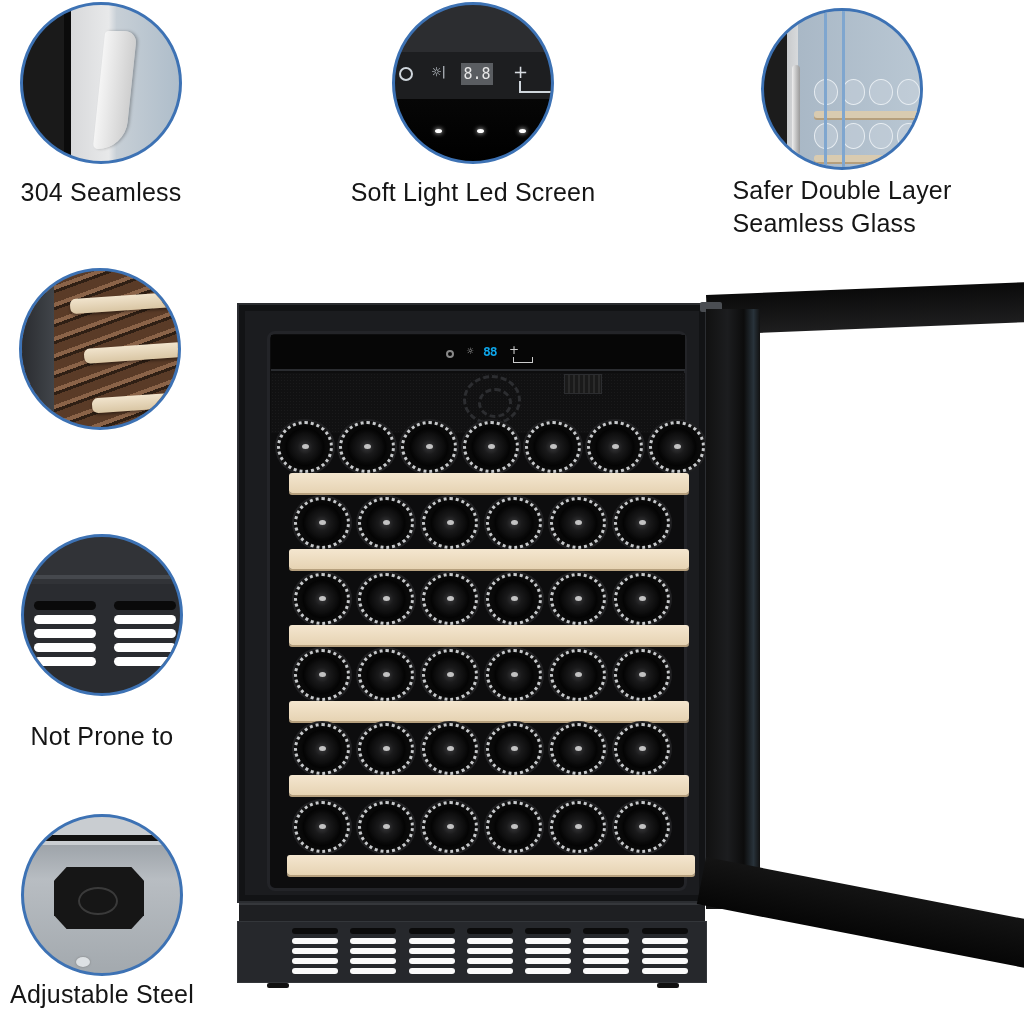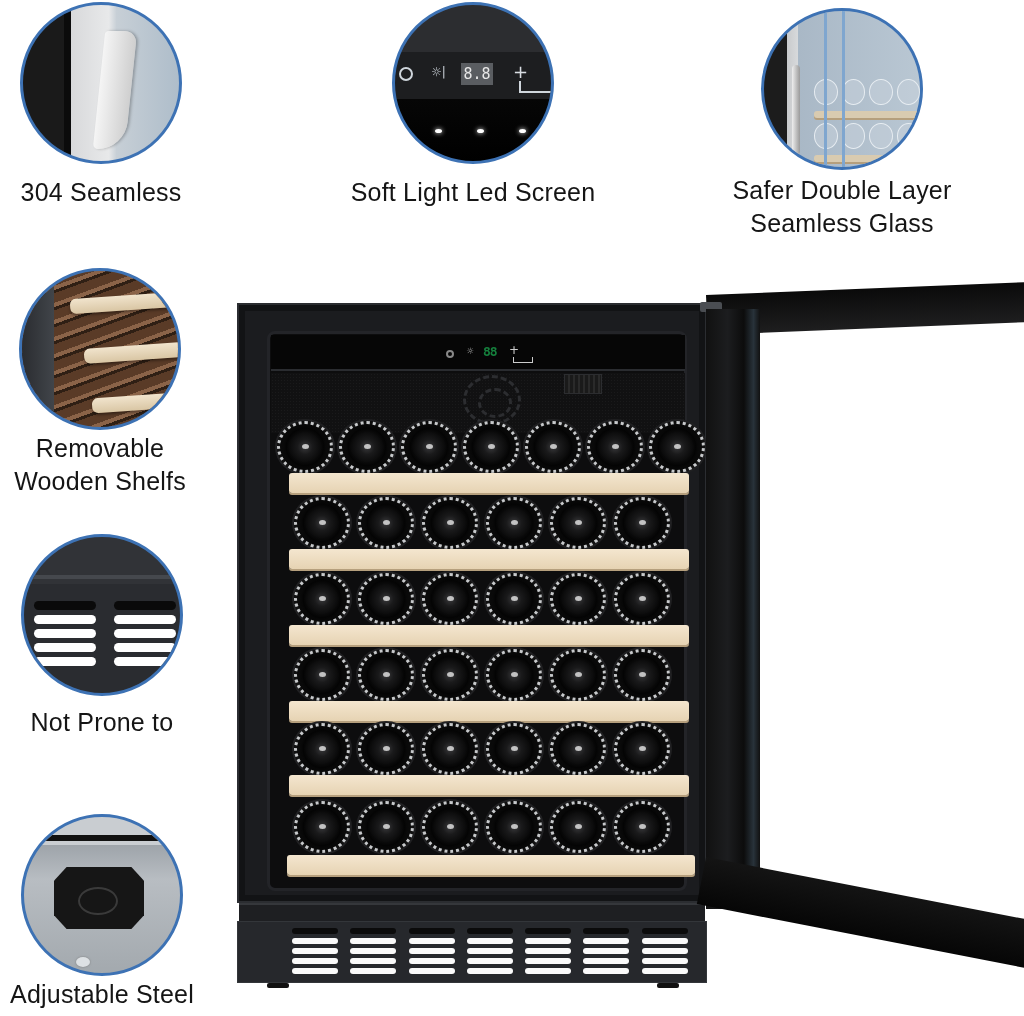--- a/index.html
+++ b/index.html
@@ -6,21 +6,21 @@
   html, body { width: 1024px; height: 1016px; background: #ffffff; overflow: hidden; }
   body { position: relative; font-family: "Liberation Sans", "DejaVu Sans", sans-serif; color: #1a1a1a; }
 
   
   .feature { position: absolute; display: flex; flex-direction: column; align-items: center; }
   .badge {
     width: 162px; height: 162px; border-radius: 50%;
     border: 3px solid #3d72b4; overflow: hidden; position: relative;
     background: #222;
   }
-  .caption { text-align: center; font-size: 25px; line-height: 33px; letter-spacing: 0.2px; color: #151515; white-space: nowrap; }
+  .caption { text-align: left; font-size: 25px; line-height: 33px; letter-spacing: 0.2px; color: #151515; white-space: nowrap; }
 
   
   .b-steel { background: linear-gradient(90deg,#1a1a1a 0,#1a1a1a 26%,#0b0b0b 26%,#0b0b0b 31%,#d8d9db 31%,#e8e9ea 55%,#c7cfd6 60%,#aebdca 100%); }
   .b-steel .handle { position:absolute; left:76px; top:26px; width:32px; height:118px; background:linear-gradient(90deg,#f5f5f5,#cfcfcf); border-radius:4px 14px 30px 6px; transform: skewX(-6deg); box-shadow: 2px 0 3px rgba(0,0,0,.25); }
 
   
   .b-panel { background: linear-gradient(180deg,#2c2d30 0,#2c2d30 30%,#1d1e20 30%,#1d1e20 60%,#060606 60%,#000 100%); }
   .b-panel .pwr { position:absolute; left:4px; top:62px; width:14px; height:14px; border:2px solid #cfd6dc; border-radius:50%; }
   .b-panel .sun { position:absolute; left:36px; top:60px; color:#cfd6dc; font-size:12px; font-family:"DejaVu Sans",sans-serif; }
   .b-panel .led { position:absolute; left:66px; top:58px; width:32px; height:22px; background:#5a5d61; color:#e8e8e8; font-family:"DejaVu Sans Mono",monospace; font-size:15px; text-align:center; line-height:22px; }
@@ -54,21 +54,21 @@
   .b-feet .ring { position:absolute; left:54px; top:70px; width:40px; height:28px; border-radius:50%; border:2px solid #3a3a3a; }
   .b-feet .screw { position:absolute; left:52px; top:140px; width:14px; height:10px; border-radius:50%; background:#dde1e4; box-shadow:0 0 2px #777; }
 
   
   .fridge { position:absolute; left:237px; top:303px; width:470px; height:680px; }
   .cabinet { position:absolute; left:0; top:0; width:470px; height:600px; background:#1b1c1f; border:2px solid #2b2d31; box-shadow: inset 0 0 0 6px #121315; }
   .interior { position:absolute; left:30px; top:28px; width:420px; height:560px; background:#0d0d0e; border:3px solid #232428; border-radius:8px; }
   .panel { position:absolute; left:34px; top:32px; width:414px; height:36px; background:#060606; border-bottom:2px solid #2a2c30; }
   .panel .p-power { position:absolute; left:175px; top:15px; width:8px; height:8px; border:2px solid #888; border-radius:50%; }
   .panel .p-light { position:absolute; left:195px; top:11px; color:#aaa; font-size:9px; font-family:"DejaVu Sans",sans-serif; }
-  .panel .p-led { position:absolute; left:212px; top:9px; color:#15803d; font-family:"DejaVu Sans Mono",monospace; font-size:13px; font-weight:bold; letter-spacing:-1px; }
+  .panel .p-led { position:absolute; left:212px; top:9px; color:#0ea5e9; font-family:"DejaVu Sans Mono",monospace; font-size:13px; font-weight:bold; letter-spacing:-1px; }
   .panel .p-plus { position:absolute; left:238px; top:8px; color:#ccc; font-size:12px; font-family:"DejaVu Sans",sans-serif; }
   .panel .p-bracket { position:absolute; left:242px; top:22px; width:20px; height:6px; border-left:1px solid #ccc; border-bottom:1px solid #ccc; border-right:1px solid #ccc; }
   .backwall { position:absolute; left:34px; top:70px; width:414px; height:60px; background: radial-gradient(#1a1a1b 1px, #111112 1px); background-size:3px 3px; }
   .fan { position:absolute; left:226px; top:72px; width:58px; height:50px; border:3px dashed #2c2d30; border-radius:50%; }
   .fan::after { content:""; position:absolute; left:12px; top:10px; width:28px; height:24px; border:3px dashed #2c2d30; border-radius:50%; }
   .sensor { position:absolute; left:327px; top:71px; width:38px; height:20px; border:1px solid #2c2d30; background:repeating-linear-gradient(90deg,#1a1a1a 0,#1a1a1a 3px,#2a2a2a 3px,#2a2a2a 5px); }
 
   .rack { position:absolute; left:40px; width:410px; display:flex; justify-content:center; gap:8px; }
   .bottle {
     width:56px; height:52px; border-radius:50%;
@@ -146,42 +146,38 @@
     <div>Seamless Glass</div>
   </div>
 </div>
 
 <div class="feature" style="left:0px; top:268px; width:200px;">
   <div class="badge b-wood">
     <div class="post"></div>
     <div class="slat" style="left:48px; top:24px; width:120px;"></div>
     <div class="slat" style="left:62px; top:74px; width:110px;"></div>
     <div class="slat" style="left:70px; top:124px; width:100px;"></div>
-  </div>
-  <div class="caption" style="margin-top:2px;">
-    <div>Removable</div>
-    <div>Wooden Shelfs</div>
   </div>
 </div>
 
 <div class="feature" style="left:0px; top:534px; width:204px;">
   <div class="badge b-vent">
     <div class="ridge"></div>
     <div class="slot dark" style="left:10px; top:64px; width:62px;"></div>
     <div class="slot dark" style="left:90px; top:64px; width:62px;"></div>
     <div class="slot" style="left:10px; top:78px; width:62px;"></div>
     <div class="slot" style="left:90px; top:78px; width:62px;"></div>
     <div class="slot" style="left:10px; top:92px; width:62px;"></div>
     <div class="slot" style="left:90px; top:92px; width:62px;"></div>
     <div class="slot" style="left:10px; top:106px; width:62px;"></div>
     <div class="slot" style="left:90px; top:106px; width:62px;"></div>
     <div class="slot" style="left:10px; top:120px; width:62px;"></div>
     <div class="slot" style="left:90px; top:120px; width:62px;"></div>
   </div>
-  <div class="caption" style="margin-top:10px;">
+  <div class="caption" style="margin-top:24px;">
     <div>Not Prone to</div>
   </div>
 </div>
 
 <div class="feature" style="left:0px; top:814px; width:204px;">
   <div class="badge b-feet">
     <div class="topbar"></div>
     <div class="knob"></div>
     <div class="ring"></div>
     <div class="screw"></div>

